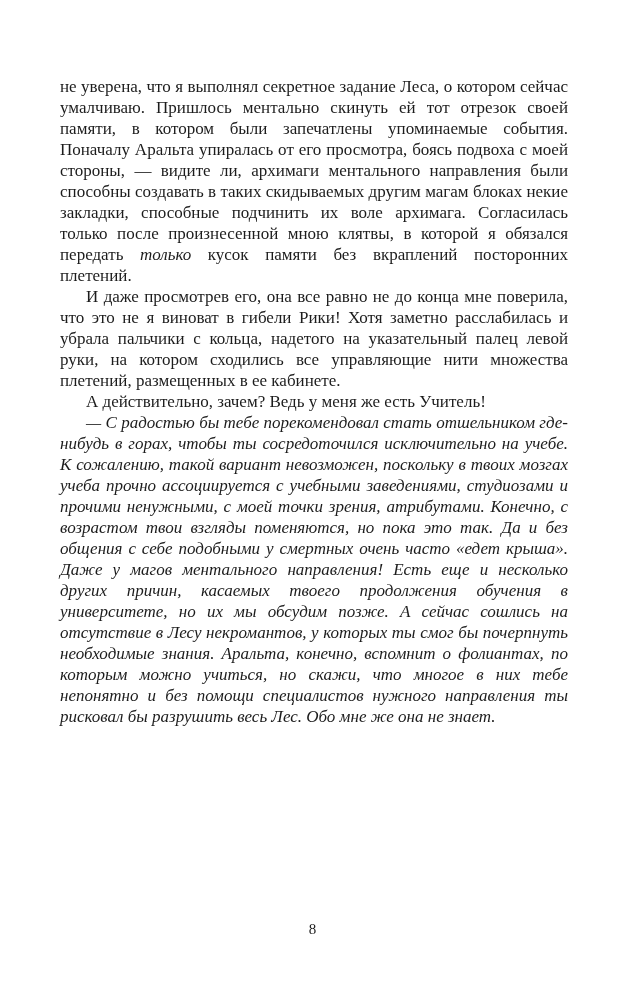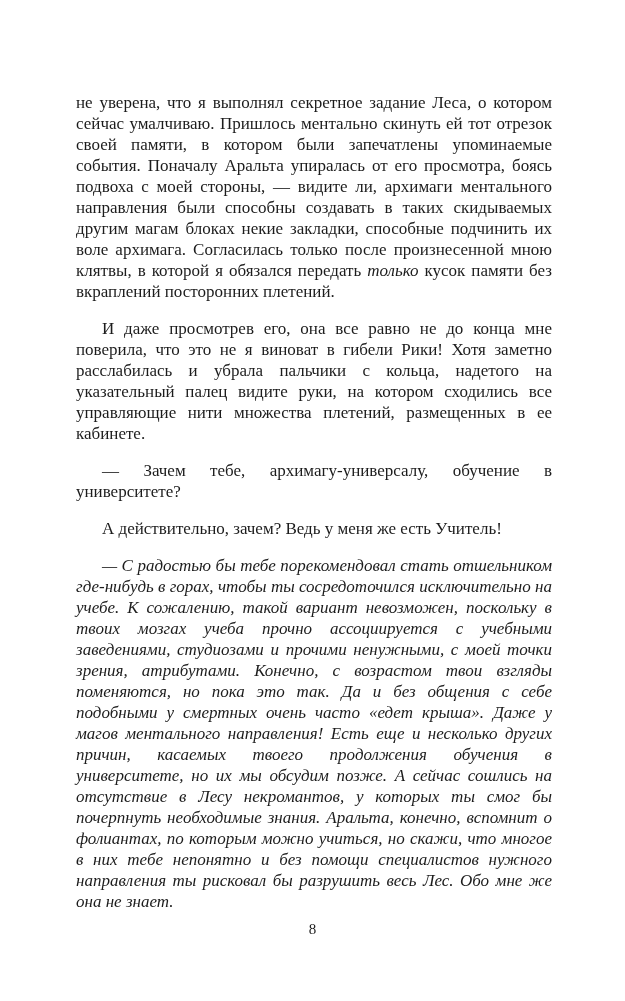--- a/index.html
+++ b/index.html
@@ -19,21 +19,21 @@
   .text-block {
     position: absolute;
     top: 76px;
     left: 60px;
     width: 508px;
     font-size: 17px;
     line-height: 21px;
     text-align: justify;
   }
   .para {
-    margin: 16px;
+    margin: 0;
     text-indent: 0;
   }
   .para.indent {
     text-indent: 26px;
   }
   .italic {
     font-style: italic;
   }
   .page-number {
     position: absolute;
@@ -45,19 +45,18 @@
     line-height: 18px;
     color: #1c1c1c;
   }
 </style>
 </head>
 <body>
 
 <div class="book-page">
   <div class="text-block">
       <p class="para"><span>не уверена, что я выполнял секретное задание Леса, о котором сейчас умалчиваю. Пришлось ментально скинуть ей тот отрезок своей памяти, в котором были запечатлены упоминаемые события. Поначалу Аральта упиралась от его просмотра, боясь подвоха с моей стороны, — видите ли, архимаги ментального направления были способны создавать в таких скидываемых другим магам блоках некие закладки, способные подчинить их воле архимага. Согласилась только после произнесенной мною клятвы, в которой я обязался передать </span><span class="italic">только</span><span> кусок памяти без вкраплений посторонних плетений.</span></p>
-      <p class="para indent"><span>И даже просмотрев его, она все равно не до конца мне поверила, что это не я виноват в гибели Рики! Хотя заметно расслабилась и убрала пальчики с кольца, надетого на указательный палец видите руки, на котором сходились все управляющие нити множества плетений, размещенных в ее кабинете.</span></p>
-      <p class="para indent"><span>— Зачем тебе, архимагу-универсалу, обучение в университете?</span></p>
+      <p class="para indent"><span>И даже просмотрев его, она все равно не до конца мне поверила, что это не я виноват в гибели Рики! Хотя заметно расслабилась и убрала пальчики с кольца, надетого на указательный палец левой руки, на котором сходились все управляющие нити множества плетений, размещенных в ее кабинете.</span></p>
       <p class="para indent"><span>А действительно, зачем? Ведь у меня же есть Учитель!</span></p>
       <p class="para indent"><span class="italic">— С радостью бы тебе порекомендовал стать отшельником где-нибудь в горах, чтобы ты сосредоточился исключительно на учебе. К сожалению, такой вариант невозможен, поскольку в твоих мозгах учеба прочно ассоциируется с учебными заведениями, студиозами и прочими ненужными, с моей точки зрения, атрибутами. Конечно, с возрастом твои взгляды поменяются, но пока это так. Да и без общения с себе подобными у смертных очень часто «едет крыша». Даже у магов ментального направления! Есть еще и несколько других причин, касаемых твоего продолжения обучения в университете, но их мы обсудим позже. А сейчас сошлись на отсутствие в Лесу некромантов, у которых ты смог бы почерпнуть необходимые знания. Аральта, конечно, вспомнит о фолиантах, по которым можно учиться, но скажи, что многое в них тебе непонятно и без помощи специалистов нужного направления ты рисковал бы разрушить весь Лес. Обо мне же она не знает.</span></p>
     </div>
   <div class="page-number">8</div>
 </div>
 
 </body></html>

